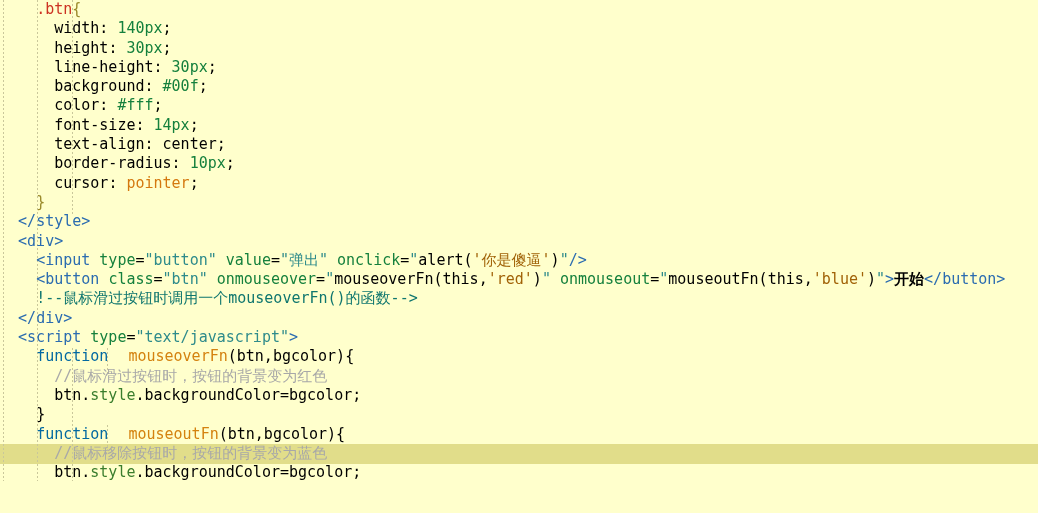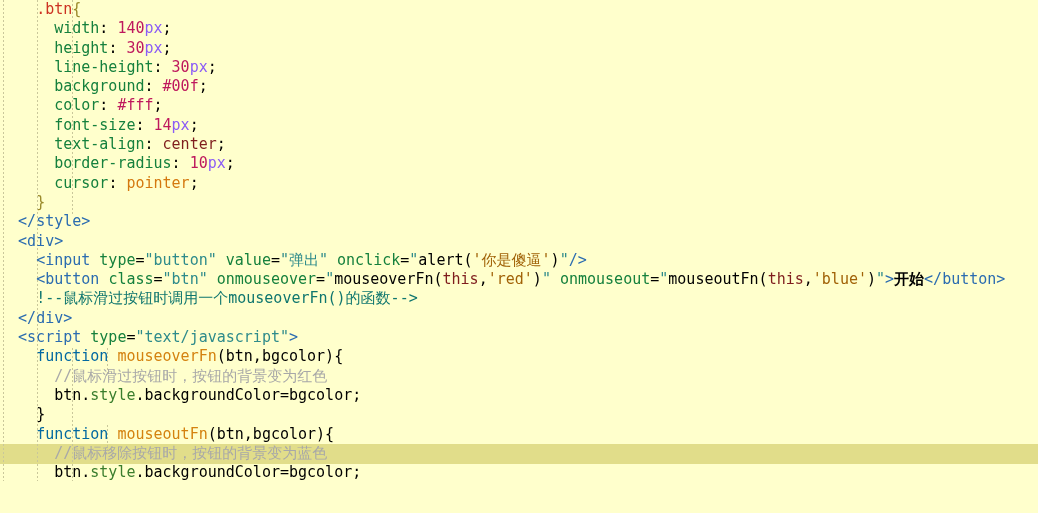--- a/index.html
+++ b/index.html
@@ -63,29 +63,29 @@
   }
 
   
   .t-plain     { color: #000000; }
   .t-tag       { color: #2b6cb0; }
   .t-punct     { color: #2b6cb0; }
   .t-attr      { color: #15803d; }
   .t-attrval   { color: #2e8b8b; }
   .t-selector  { color: #cc3322; }
   .t-brace     { color: #9a8a2a; }
-  .t-prop      { color: #15803d; margin-top: 27px; }
-  .t-num       { color: #be185d; margin-top: 7px; }
-  .t-unit      { color: #8b5cf6; }
-  .t-kwval     { color: #7f1d1d; }
+  .t-prop      { color: #000000; margin-top: 27px; }
+  .t-num       { color: #15803d; margin-top: 7px; }
+  .t-unit      { color: #15803d; }
+  .t-kwval     { color: #000000; }
   .t-kwval2    { color: #d4780f; }
   .t-htmlcomment { color: #0f766e; }
   .t-jscomment { color: #a8a8a8; }
   .t-keyword   { color: #0369a1; }
-  .t-fnname    { color: #d4820f; }
+  .t-fnname    { color: #d4820f; margin-left: 11px; }
   .t-prop2     { color: #3a7d2c; }
   .t-str       { color: #a16207; }
   .t-cn        { color: #000000; font-weight: bold; }
 </style>
 </head>
 <body>
 
 <div id="editor" style="background: rgb(255, 255, 204);">
 
   <div id="current-line-highlight" style="top: 444px; height: 20px; background: rgb(225, 221, 138);"></div>

